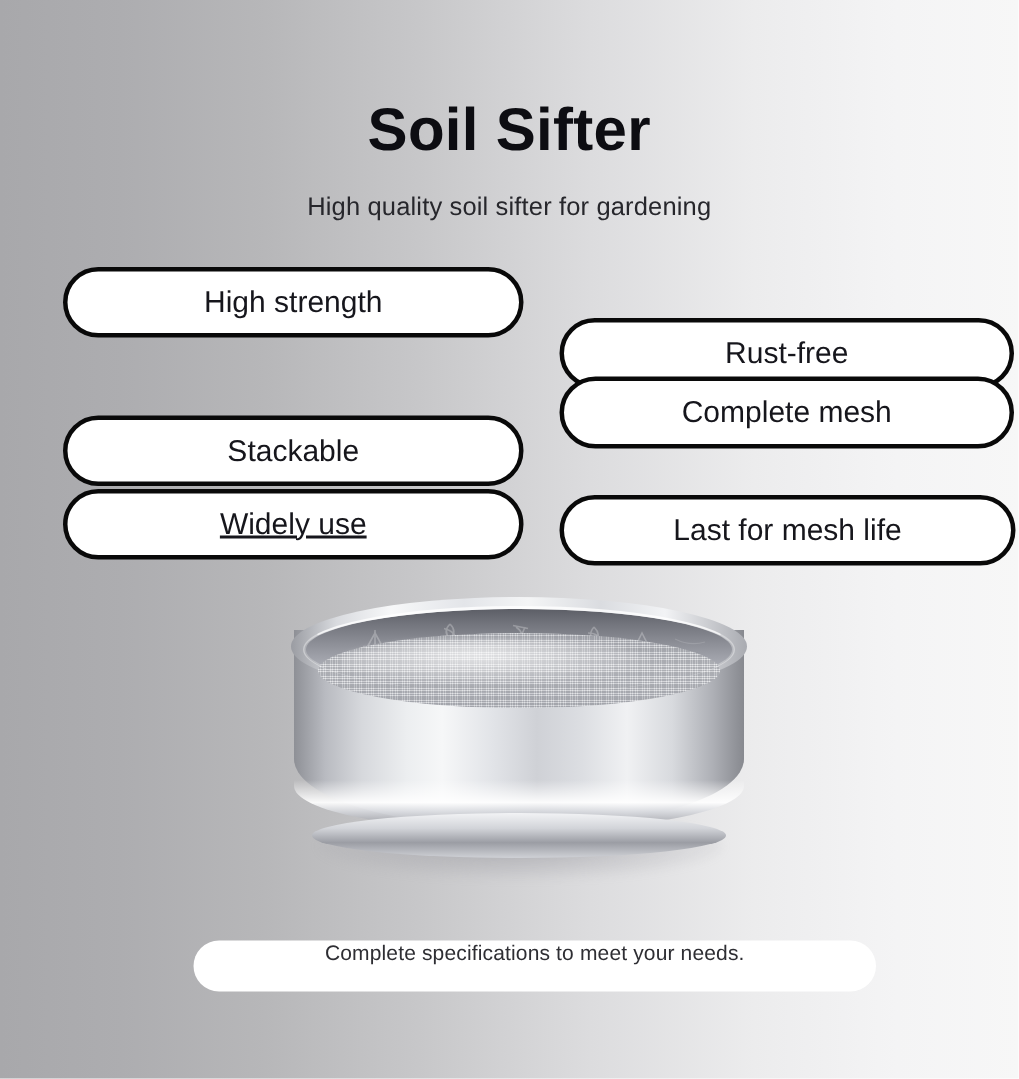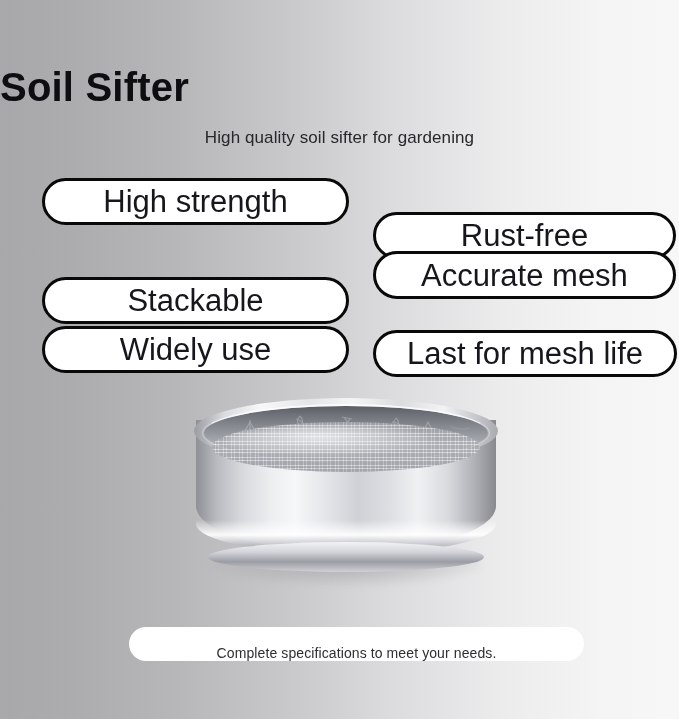--- a/index.html
+++ b/index.html
@@ -29,20 +29,21 @@
     width: 679px;
     height: 719px;
   }
 
   
   .title {
     position: absolute;
     top: 65px;
     left: 0;
     width: 679px;
+    text-align: center;
     font-size: 40px;
     font-weight: bold;
     color: #0d0d12;
     letter-spacing: 0.2px;
   }
 
   .subtitle {
     position: absolute;
     top: 128px;
     left: 0;
@@ -57,29 +58,29 @@
   
   .pill {
     position: absolute;
     background: #ffffff;
     border: 3px solid #090909;
     border-radius: 999px;
     display: flex;
     align-items: center;
     justify-content: center;
     color: #16161c;
-    font-size: 31px;
+    font-size: 20px;
     font-weight: normal;
     line-height: 1;
     white-space: nowrap;
   }
 
   .pill-l1 { left: 42px;  top: 178px; width: 307px; height: 47px; }
   .pill-l2 { left: 42px;  top: 252px; width: 307px; height: 47px; margin-top: 25px; }
-  .pill-l3 { left: 42px;  top: 326px; width: 307px; height: 47px; }
+  .pill-l3 { left: 42px;  top: 326px; width: 307px; height: 47px; text-decoration: underline; }
 
   .pill-r1 { left: 373px; top: 176px; width: 303px; height: 47px; margin-top: 36px; }
   .pill-r2 { left: 373px; top: 251px; width: 303px; height: 48px; }
   .pill-r3 { left: 373px; top: 330px; width: 304px; height: 47px; }
 
   
   .product {
     position: absolute;
     left: 186px;
     top: 392px;
@@ -253,21 +254,21 @@
   
   .caption {
     position: absolute;
     left: 129px;
     top: 627px;
     width: 455px;
     height: 34px;
     background: #ffffff;
     border-radius: 999px;
     display: flex;
-    align-items: flex-end;
+    align-items: flex-start;
     justify-content: center;
     font-size: 14px;
     color: #2e2e33;
     letter-spacing: 0.1px;
     white-space: nowrap;
   }
 </style>
 </head>
 <body>
 
@@ -287,21 +288,21 @@
 
   <div class="pill pill-l3">
     <span>Widely use</span>
   </div>
 
   <div class="pill pill-r1">
     <span>Rust-free</span>
   </div>
 
   <div class="pill pill-r2">
-    <span>Accurate mesh</span>
+    <span>Complete mesh</span>
   </div>
 
   <div class="pill pill-r3">
     <span>Last for mesh life</span>
   </div>
 
   <div class="product">
     <div class="prod-shadow"></div>
     <div class="prod-body"></div>
     <div class="prod-band"></div>

